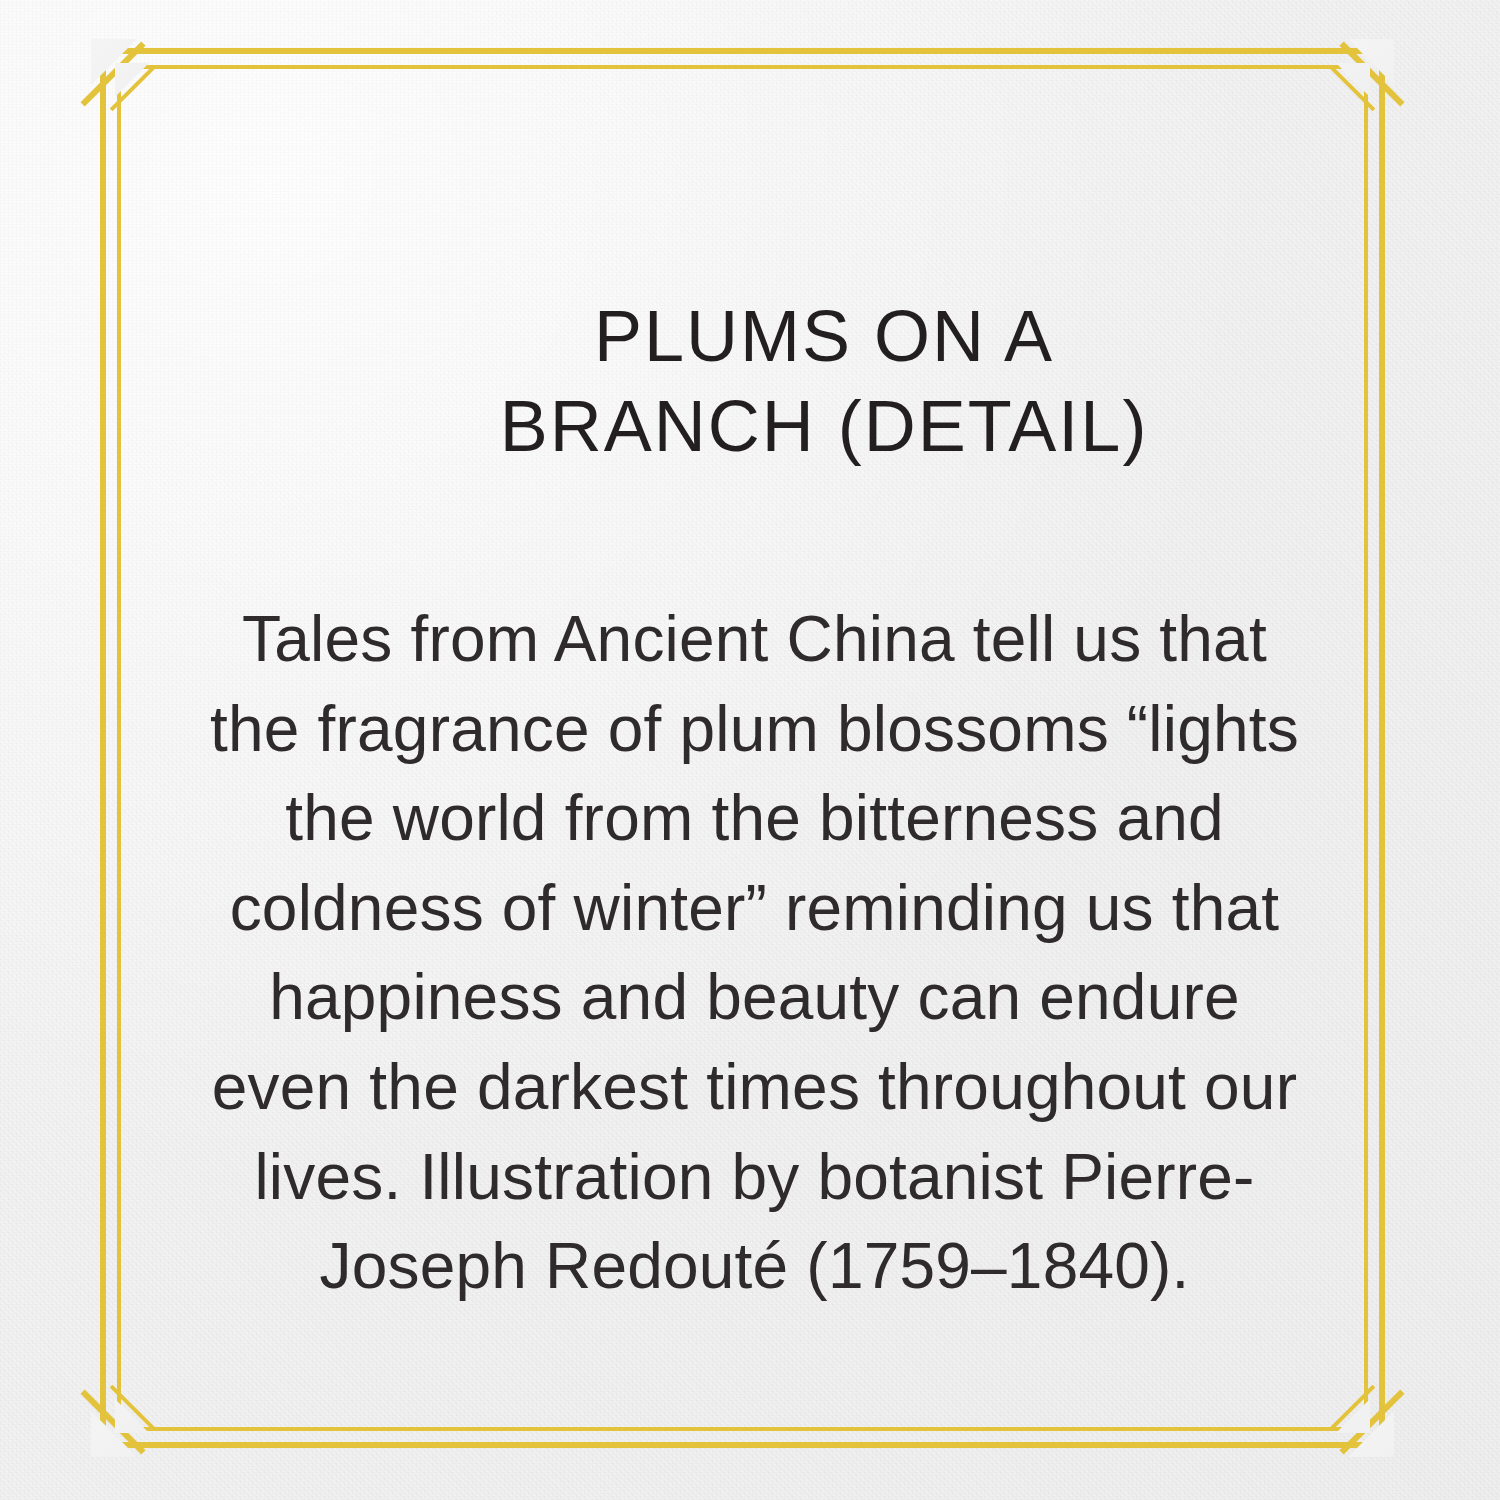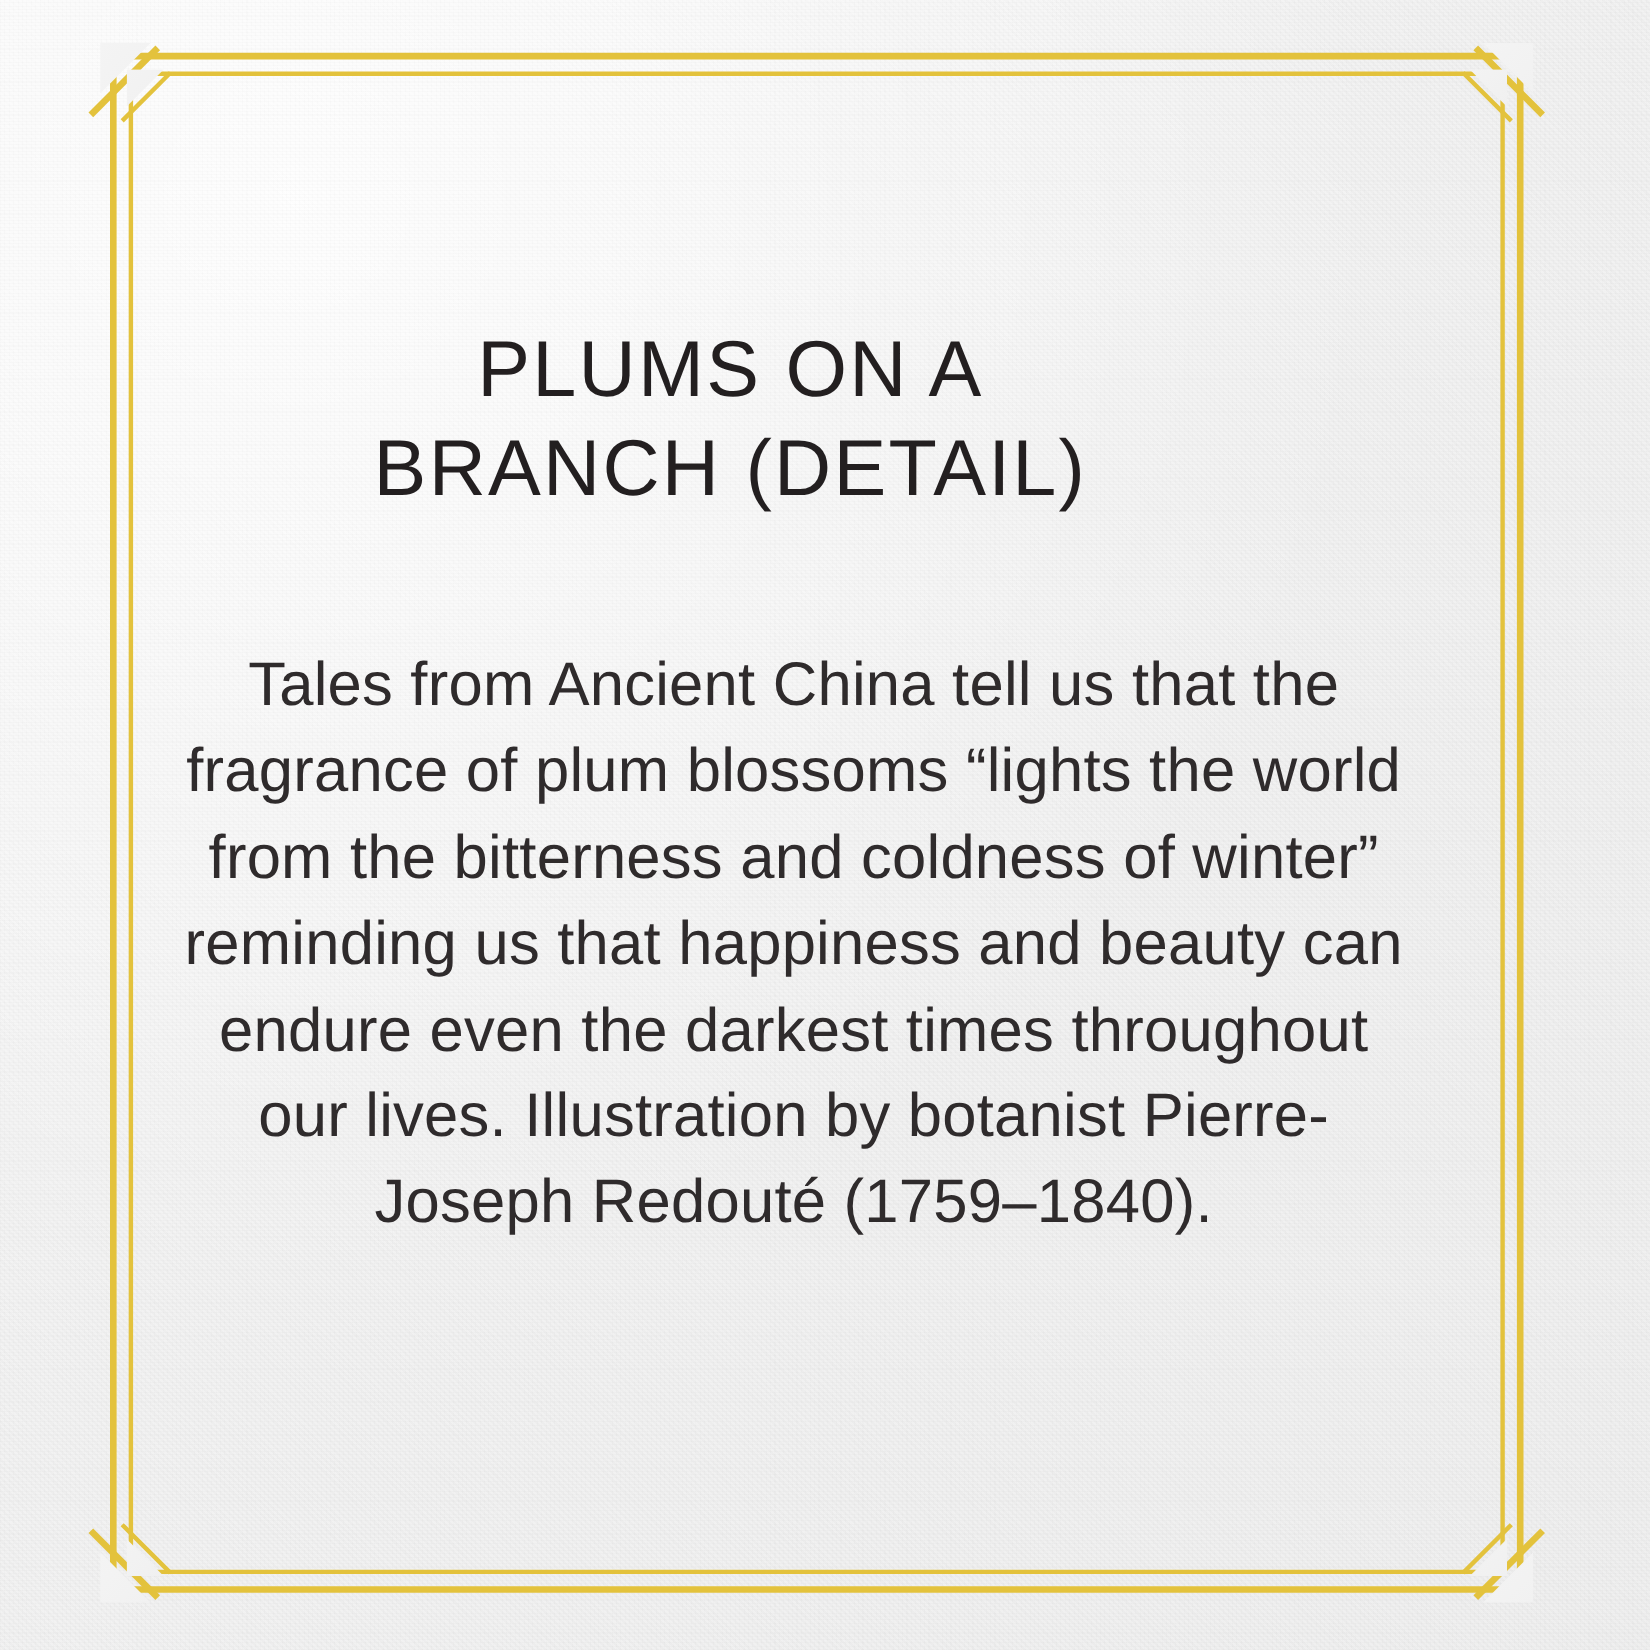--- a/index.html
+++ b/index.html
@@ -133,52 +133,52 @@
     background: linear-gradient(135deg, #f3f3f3 0%, #f0f0f0 100%);
   }
   .imask-tl { left: -6px;  top: -6px;  clip-path: polygon(0 0, 100% 0, 0 100%); }
   .imask-tr { right: -6px; top: -6px;  clip-path: polygon(100% 0, 100% 100%, 0 0); }
   .imask-bl { left: -6px;  bottom: -6px; clip-path: polygon(0 0, 0 100%, 100% 100%); }
   .imask-br { right: -6px; bottom: -6px; clip-path: polygon(100% 0, 100% 100%, 0 100%); }
 
   
   .content {
     position: absolute;
-    left: 164px;
+    left: 139px;
     top: 48px;
     width: 1185px;
     height: 1170px;
     display: flex;
     flex-direction: column;
-    align-items: flex-start;
+    align-items: flex-end;
     box-sizing: border-box;
   }
 
   .title {
     margin: 0;
     padding-top: 243px;
     width: 1000px;
     text-align: center;
     font-family: "Liberation Sans", sans-serif;
     font-weight: 400;
     font-size: 72px;
     line-height: 1.25;
     letter-spacing: 2px;
     color: #231f20;
     white-space: pre-line;
   }
 
   .body-text {
-    margin: 0;
+    margin: 12px;
     padding-top: 112px;
     width: 1115px;
     text-align: center;
     font-family: "Liberation Sans", sans-serif;
     font-weight: 400;
-    font-size: 56px;
+    font-size: 64px;
     line-height: 1.40;
     letter-spacing: 0.2px;
     color: #2f2b2c;
   }
 </style>
 </head>
 <body>
 
 <div class="card">
 

